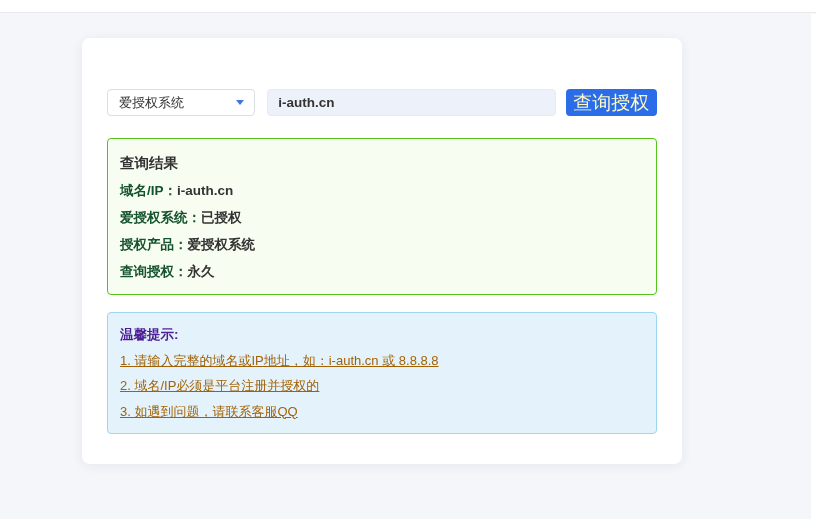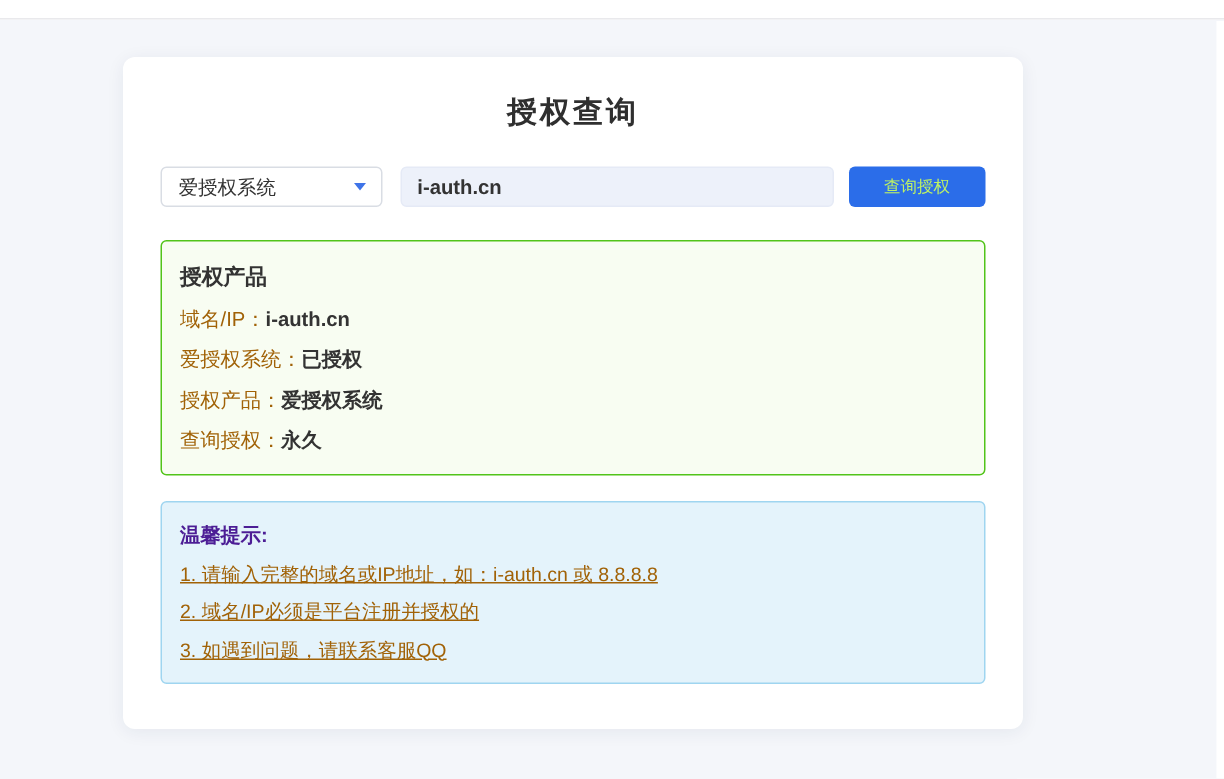--- a/index.html
+++ b/index.html
@@ -73,24 +73,24 @@
     font-size: 13.5px;
     font-weight: bold;
     color: #333333;
     font-family: "Liberation Sans", "DejaVu Sans", sans-serif;
     outline: none;
   }
   .query-button {
     margin-left: 10px;
     width: 92px; height: 27px;
     background: #2b6de9;
-    color: #bef264;
+    color: #fef9c3;
     border: none;
     border-radius: 4px;
-    font-size: 11px;
+    font-size: 19px;
     cursor: pointer;
     font-family: "Liberation Sans", "DejaVu Sans", sans-serif;
   }
   .result-box {
     margin-top: 22px;
     border: 1px solid #52c41a;
     background: #f8fdf2;
     border-radius: 4px;
     padding: 15px 14px 13px 12px;
   }
@@ -98,21 +98,21 @@
     font-size: 14.5px;
     font-weight: bold;
     color: #333333;
     line-height: 19px;
   }
   .result-row {
     margin-top: 9px;
     font-size: 13.5px;
     line-height: 18px;
   }
-  .result-label { color: #a16207; }
+  .result-label { color: #14532d; font-weight: bold; }
   .result-value { color: #333333; font-weight: bold; }
   .tips-box {
     margin-top: 17px;
     border: 1px solid #9fd5f0;
     background: #e4f3fb;
     border-radius: 4px;
     padding: 13px 14px 12px 12px;
   }
   .tips-title {
     font-size: 13.5px;
@@ -129,33 +129,32 @@
   }
 </style>
 </head>
 <body>
 
 <div class="top-bar"></div>
 <div class="scroll-strip"></div>
 
 <div class="card">
 
-  <div class="card-title">授权查询</div>
 
   <div class="query-row">
     <div class="product-select">
       <span class="select-value">爱授权系统</span>
       <span class="caret-down"></span>
     </div>
     <input class="domain-input" type="text" value="i-auth.cn" style="">
     <button class="query-button">查询授权</button>
   </div>
 
   <div class="result-box">
-    <div class="result-title">授权产品</div>
+    <div class="result-title">查询结果</div>
     <div class="result-row">
       <span class="result-label">域名/IP：</span><span class="result-value">i-auth.cn</span>
     </div>
     <div class="result-row">
       <span class="result-label">爱授权系统：</span><span class="result-value">已授权</span>
     </div>
     <div class="result-row">
       <span class="result-label">授权产品：</span><span class="result-value">爱授权系统</span>
     </div>
     <div class="result-row">

